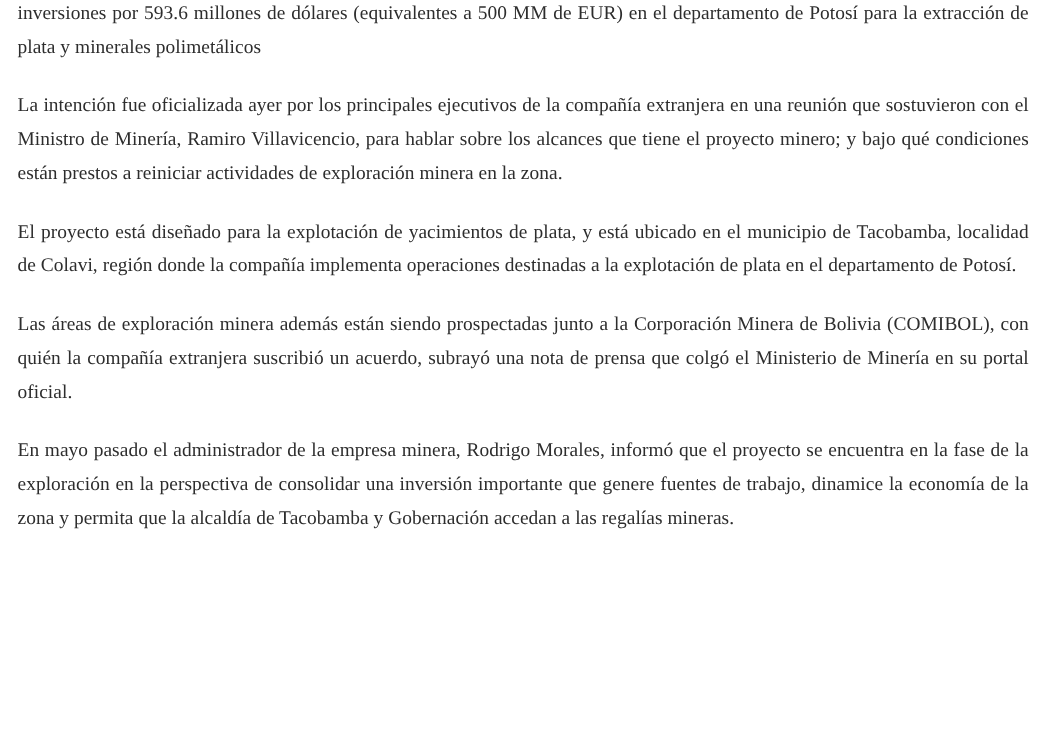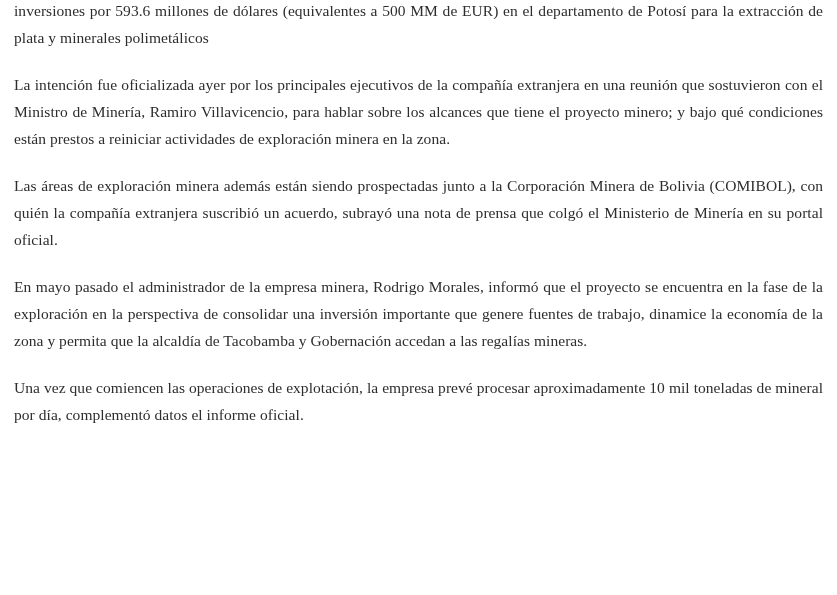--- a/index.html
+++ b/index.html
@@ -32,17 +32,17 @@
   .article p.first {
     margin-top: -3px;
   }
 </style>
 </head>
 <body>
 
 <div class="article">
   <p class="first">inversiones por 593.6 millones de dólares (equivalentes a 500 MM de EUR) en el departamento de Potosí para la extracción de plata y minerales polimetálicos</p>
   <p>La intención fue oficializada ayer por los principales ejecutivos de la compañía extranjera en una reunión que sostuvieron con el Ministro de Minería, Ramiro Villavicencio, para hablar sobre los alcances que tiene el proyecto minero; y bajo qué condiciones están prestos a reiniciar actividades de exploración minera en la zona.</p>
+  <p>El proyecto está diseñado para la explotación de yacimientos de plata, y está ubicado en el municipio de Tacobamba, localidad de Colavi, región donde la compañía implementa operaciones destinadas a la explotación de plata en el departamento de Potosí.</p>
   <p>Las áreas de exploración minera además están siendo prospectadas junto a la  Corporación Minera de Bolivia (COMIBOL), con quién la compañía extranjera suscribió un acuerdo, subrayó una nota de prensa que colgó el Ministerio de Minería en su portal oficial.</p>
   <p>En mayo pasado el administrador de la empresa minera, Rodrigo Morales, informó que el proyecto se encuentra en la fase de la exploración en la perspectiva de consolidar una inversión importante que genere fuentes de trabajo, dinamice la economía de la zona y permita que la alcaldía de Tacobamba y Gobernación accedan a las regalías mineras.</p>
-  <p>Una vez que comiencen las operaciones de explotación, la empresa prevé procesar aproximadamente 10 mil toneladas de mineral por día, complementó datos el informe oficial.</p>
 
 </div>
 
 </body></html>

